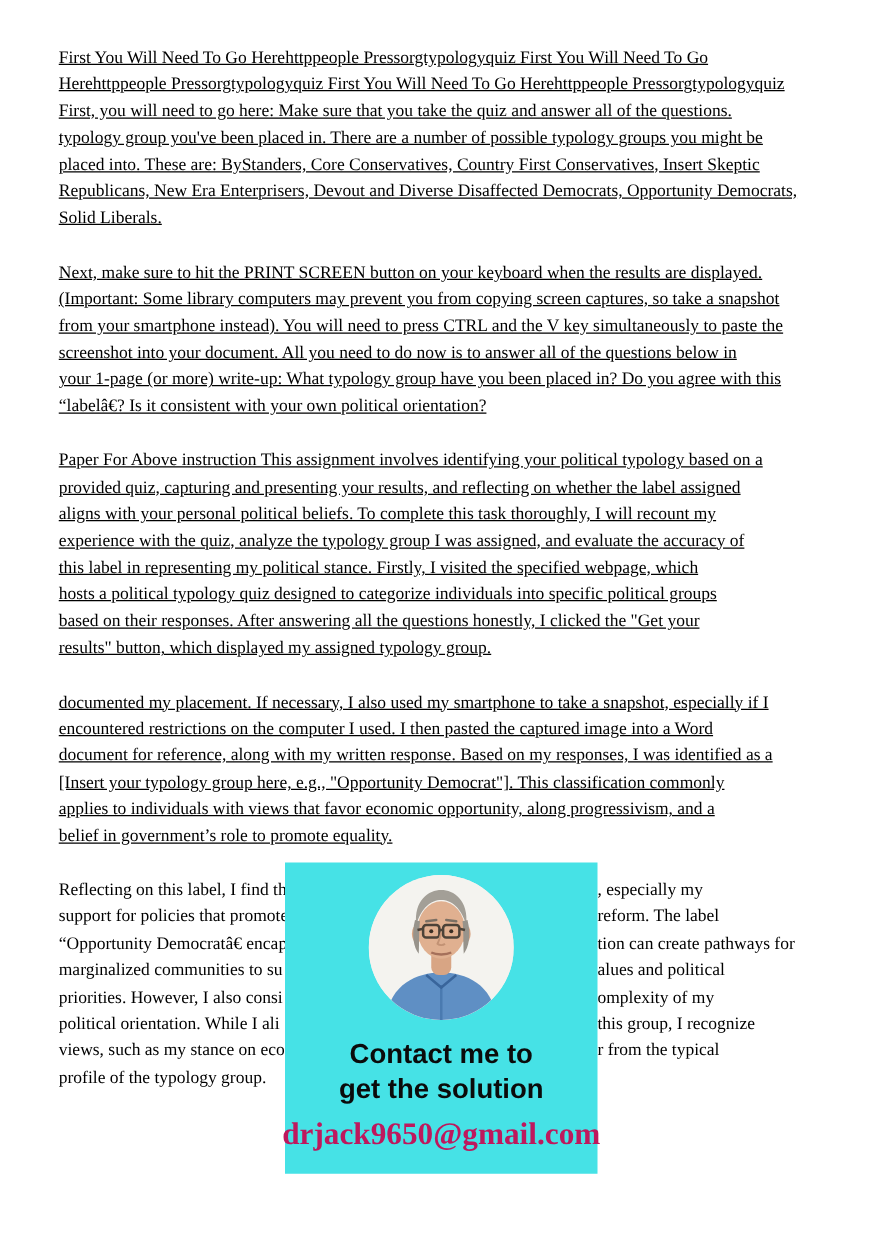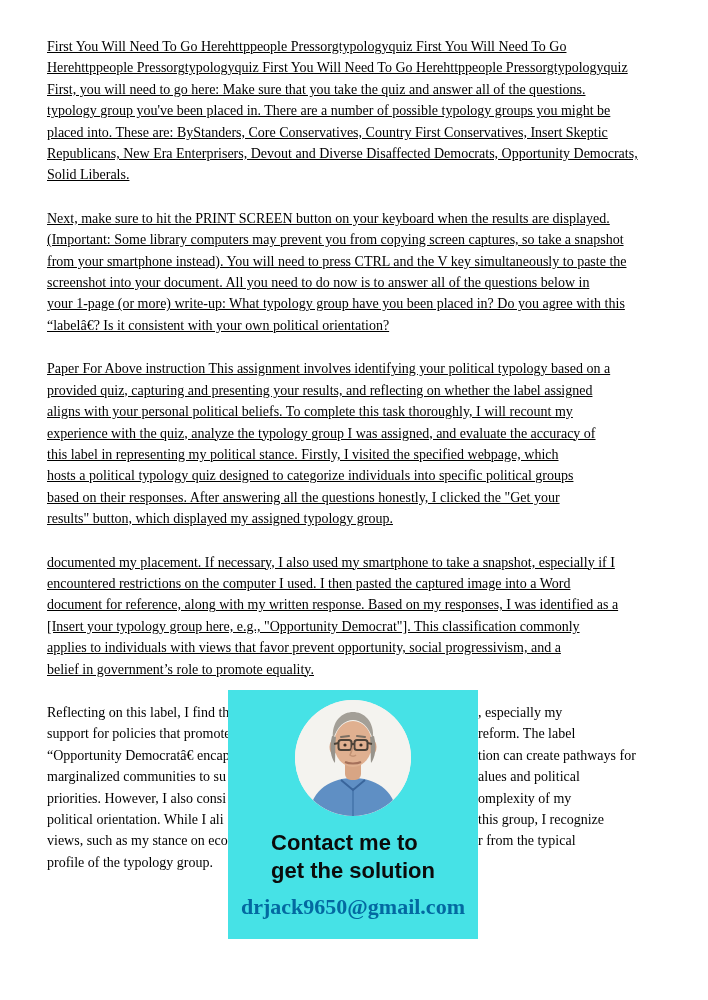--- a/index.html
+++ b/index.html
@@ -19,25 +19,25 @@
     position:absolute; left:181px; top:-12px; width:250px; height:249px;
     display:flex; flex-direction:column; align-items:center; z-index:5;
   }
   .avatar-circle {
     width:116px; height:116px; border-radius:50%; overflow:hidden;
     margin-top:10px; background:#f3f2ee; flex:0 0 auto;
   }
   .avatar-circle svg { display:block; }
   .contact-heading {
     margin-top:13px; font-family:"Liberation Sans","DejaVu Sans",sans-serif;
-    font-weight:700; font-size:22px; line-height:28px; color:#0b0b0b;
+    font-weight:700; font-size:22px; line-height:28px; text-align:center; color:#0b0b0b;
   }
   .contact-email {
     margin-top:9px; font-family:"Liberation Serif","DejaVu Serif",serif;
-    font-weight:700; font-size:22px; color:#0369a1; text-align:center;
+    font-weight:700; font-size:25px; color:#be185d; text-align:center;
   }
 </style>
 </head>
 <body>
 
 <div class="page">
   <div class="text-col">
 
     <div id="paras">
         <div class="paragraph">
@@ -65,21 +65,21 @@
           <div class="line">this label in representing my political stance. Firstly, I visited the specified webpage, which</div>
           <div class="line">hosts a political typology quiz designed to categorize individuals into specific political groups</div>
           <div class="line">based on their responses. After answering all the questions honestly, I clicked the "Get your</div>
           <div class="line">results" button, which displayed my assigned typology group.</div>
         </div>
         <div class="paragraph">
           <div class="line">documented my placement. If necessary, I also used my smartphone to take a snapshot, especially if I</div>
           <div class="line">encountered restrictions on the computer I used. I then pasted the captured image into a Word</div>
           <div class="line">document for reference, along with my written response. Based on my responses, I was identified as a</div>
           <div class="line">[Insert your typology group here, e.g., "Opportunity Democrat"]. This classification commonly</div>
-          <div class="line">applies to individuals with views that favor prevent opportunity, social progressivism, and a</div>
+          <div class="line">applies to individuals with views that favor economic opportunity, along progressivism, and a</div>
           <div class="line">belief in government’s role to promote equality.</div>
         </div>
       </div>
 
     <div class="para5-wrap">
       <div id="para5">
           <div class="split-line"><span class="left-frag">Reflecting on this label, I find th</span><span class="right-frag">, especially my</span></div>
           <div class="split-line"><span class="left-frag">support for policies that promote</span><span class="right-frag">reform. The label</span></div>
           <div class="split-line"><span class="left-frag">“Opportunity Democratâ€ encap</span><span class="right-frag">tion can create pathways for</span></div>
           <div class="split-line"><span class="left-frag">marginalized communities to su</span><span class="right-frag">alues and political</span></div>

